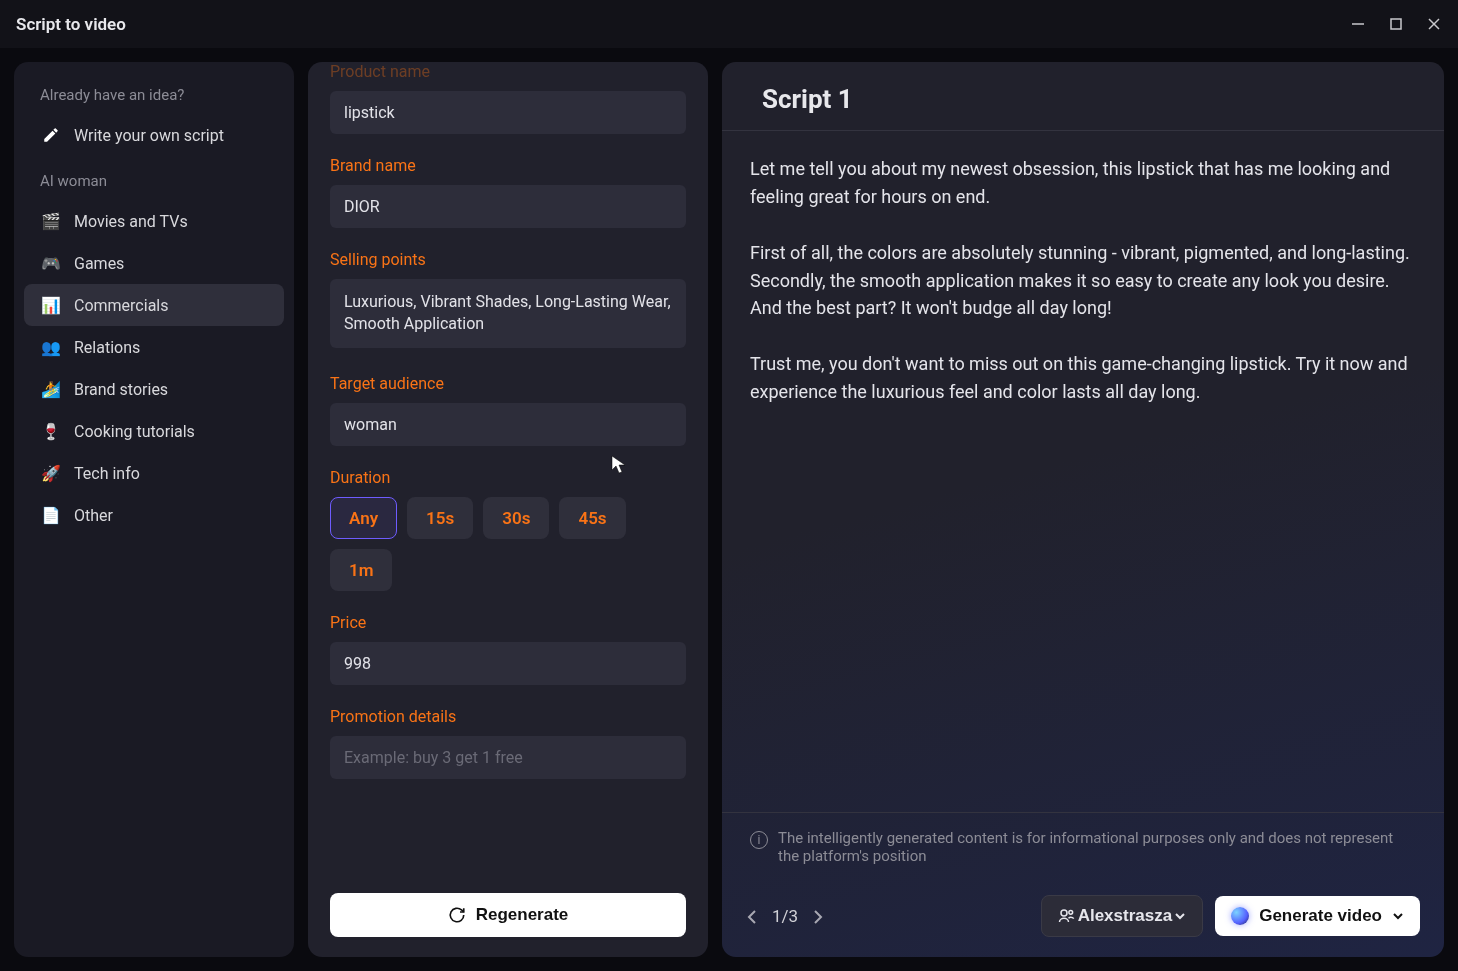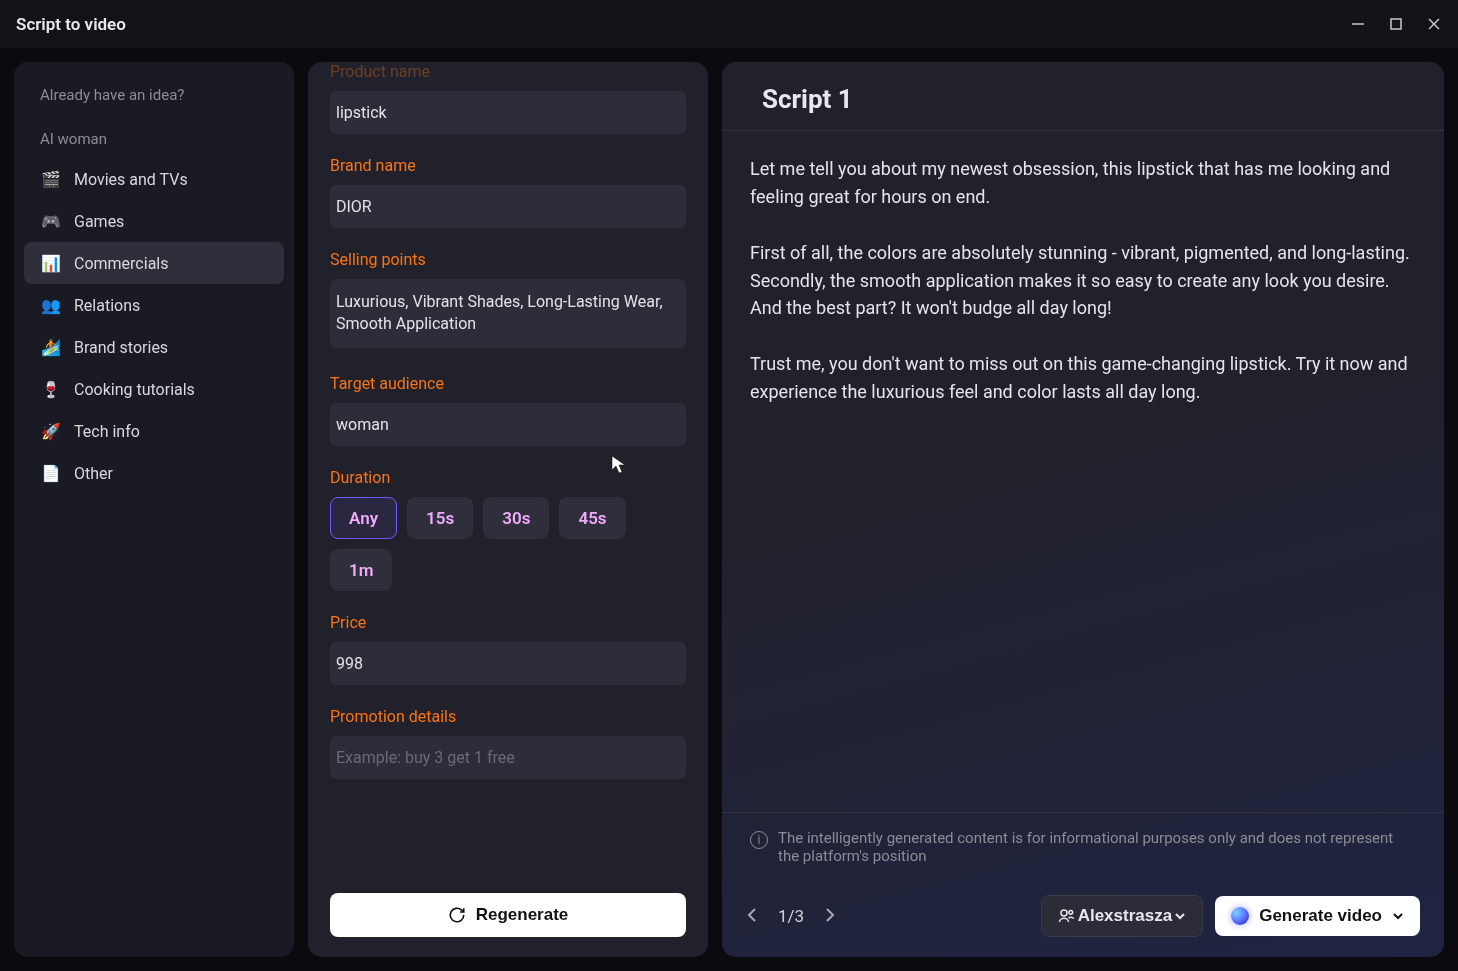--- a/index.html
+++ b/index.html
@@ -82,37 +82,37 @@
 }
 .form-scroll::-webkit-scrollbar { width: 6px; }
 .form-scroll::-webkit-scrollbar-thumb { background: #3b3b48; border-radius: 3px; }
 .field { margin-bottom: 22px; }
 .field-label { color: #f97316; font-size: 16px; margin-bottom: 10px; display: block;}
 .field-input, .field-textarea {
   width: 100%;
   background: #2d2d3a;
   border: none;
   border-radius: 6px;
-  padding: 12px 6px;
+  padding: 12px 14px;
   color: #e2e2e8;
   font-size: 16px;
   font-family: inherit;
 }
 .field-textarea { resize: none; line-height: 1.4; min-height: 56px; }
 .field-input::placeholder, .field-textarea::placeholder { color: #6a6a76; }
 .chips { display: flex; flex-wrap: wrap; gap: 10px; }
 .chip {
   background: #2f2f3b;
   border: 1px solid transparent;
   padding: 10px 18px;
   border-radius: 8px;
   font-size: 17px;
   font-weight: 600;
   cursor: pointer;
-  color: #f0abfc;
+  color: #f97316;
 }
 .chip.active {
   border: 1.5px solid #6e5cff;
   background: #2a2840;
 }
 .form-footer {
   padding: 16px 22px 20px;
 }
 .regen-btn {
   width: 100%;
@@ -161,21 +161,21 @@
   color: #8c8c96;
   font-size: 15px;
   align-items: flex-start;
 }
 .script-footer {
   padding: 14px 24px 20px;
   display: flex;
   align-items: center;
   gap: 12px;
 }
-.pager { display:flex; align-items:flex-start; gap:20px; color:#d0d0d6; font-size:17px; }
+.pager { display:flex; align-items:flex-end; gap:14px; color:#d0d0d6; font-size:17px; }
 .pager-btn { cursor:pointer; display:flex; align-items:center; color:#a8a8b2;}
 .spacer { flex:1; }
 .user-btn {
   background: #2c2c38;
   border:1px solid #3a3a46;
   border-radius: 8px;
   padding: 10px 16px;
   color:#e6e6ec;
   font-size:17px;
   font-weight:600;
@@ -237,20 +237,28 @@
           <line x1="12" y1="2" x2="2" y2="12" stroke="currentColor" stroke-width="1.5"></line>
         </svg>
     </span>
   </div>
 </div>
 
 <div class="workspace">
 
   <div class="sidebar">
     <div class="sb-section-label">Already have an idea?</div>
+    <div class="sb-item">
+      <span class="sb-icon">
+        <svg width="18" height="18" viewBox="0 0 24 24" fill="#fff">
+            <path d="M3 17.25V21h3.75L17.81 9.94l-3.75-3.75L3 17.25zM20.71 7.04a1 1 0 0 0 0-1.41l-2.34-2.34a1 1 0 0 0-1.41 0l-1.83 1.83 3.75 3.75 1.83-1.83z"></path>
+          </svg>
+      </span>
+      <span>Write your own script</span>
+    </div>
 
     <div class="sb-section-label" style="margin-top:10px">AI woman</div>
     <div id="sidebar-items">
         <div class="sb-item">
           <span class="sb-icon">🎬</span>
           <span>Movies and TVs</span>
         </div>
         <div class="sb-item">
           <span class="sb-icon">🎮</span>
           <span>Games</span>

